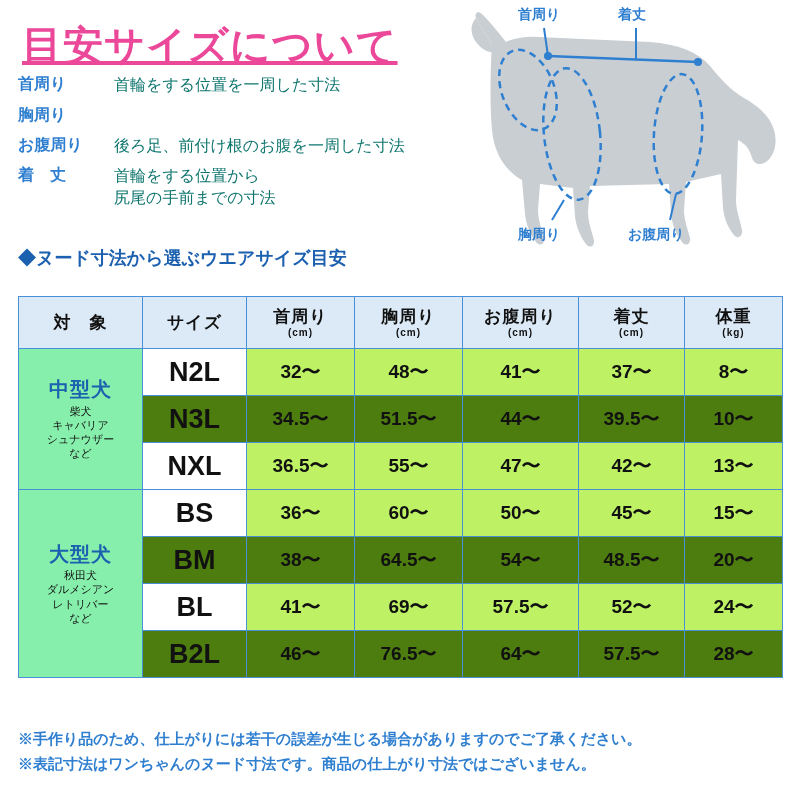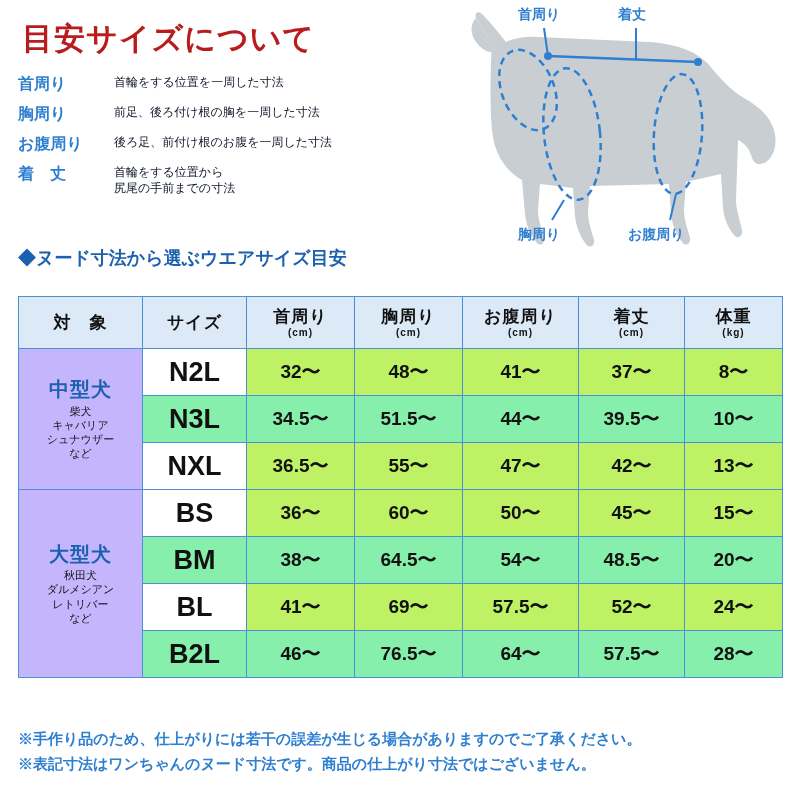--- a/index.html
+++ b/index.html
@@ -13,25 +13,26 @@
   .page {
     position: relative;
     width: 800px; height: 800px;
     background: #ffffff;
   }
 
   
   .title {
     position: absolute;
     left: 22px; top: 18px;
-    font-size: 31px;
-    font-weight: bold;
-    color: #b91c1c;
+    font-size: 40px;
+    font-weight: bold;
+    color: #ec4899;
     letter-spacing: 1px;
     white-space: nowrap;
+    text-decoration: underline;
   }
 
   
   .defs {
     position: absolute;
     left: 18px; top: 74px;
     width: 470px;
   }
   .def-row {
     display: flex;
@@ -40,22 +41,22 @@
   }
   .def-term {
     width: 96px;
     flex: 0 0 96px;
     color: #2f7fd0;
     font-size: 16px;
     font-weight: bold;
     white-space: nowrap;
   }
   .def-desc {
-    font-size: 12px;
-    color: #0f172a;
+    font-size: 16px;
+    color: #0f766e;
     line-height: 1.35;
     white-space: pre-line;
   }
 
   
   .subheading {
     position: absolute;
     left: 18px; top: 246px;
     font-size: 18px;
     font-weight: bold;
@@ -96,21 +97,21 @@
     height: 52px;
     line-height: 1.15;
     letter-spacing: 1px;
   }
   thead th .unit {
     display: block;
     font-size: 10px;
     font-weight: bold;
   }
   td.target {
-    background: #c4b5fd;
+    background: #86efac;
     padding: 4px 2px;
     line-height: 1.22;
     margin-top: 40px;
   }
   td.target .t-main {
     display: block;
     color: #1c60b0;
     font-size: 20px;
     font-weight: bold;
     letter-spacing: 1px;
@@ -130,21 +131,21 @@
     background: #ffffff;
     height: 47px;
   }
   td.val {
     font-size: 19px;
     font-weight: bold;
     background: #bef264;
   }
   tr.alt td.size-cell,
   tr.alt td.val {
-    background: #86efac;
+    background: #4d7c0f;
     margin-left: 6px;
   }
 
   
   .notes {
     position: absolute;
     left: 18px; top: 730px;
     width: 770px;
   }
   .note {
@@ -171,21 +172,20 @@
 
   <div class="title">目安サイズについて</div>
 
   <div class="defs">
     <div class="def-row">
       <span class="def-term">首周り</span>
       <span class="def-desc">首輪をする位置を一周した寸法</span>
     </div>
     <div class="def-row">
       <span class="def-term">胸周り</span>
-      <span class="def-desc">前足、後ろ付け根の胸を一周した寸法</span>
     </div>
     <div class="def-row">
       <span class="def-term">お腹周り</span>
       <span class="def-desc">後ろ足、前付け根のお腹を一周した寸法</span>
     </div>
     <div class="def-row">
       <span class="def-term">着　丈</span>
       <span class="def-desc">首輪をする位置から
 尻尾の手前までの寸法</span>
     </div>

